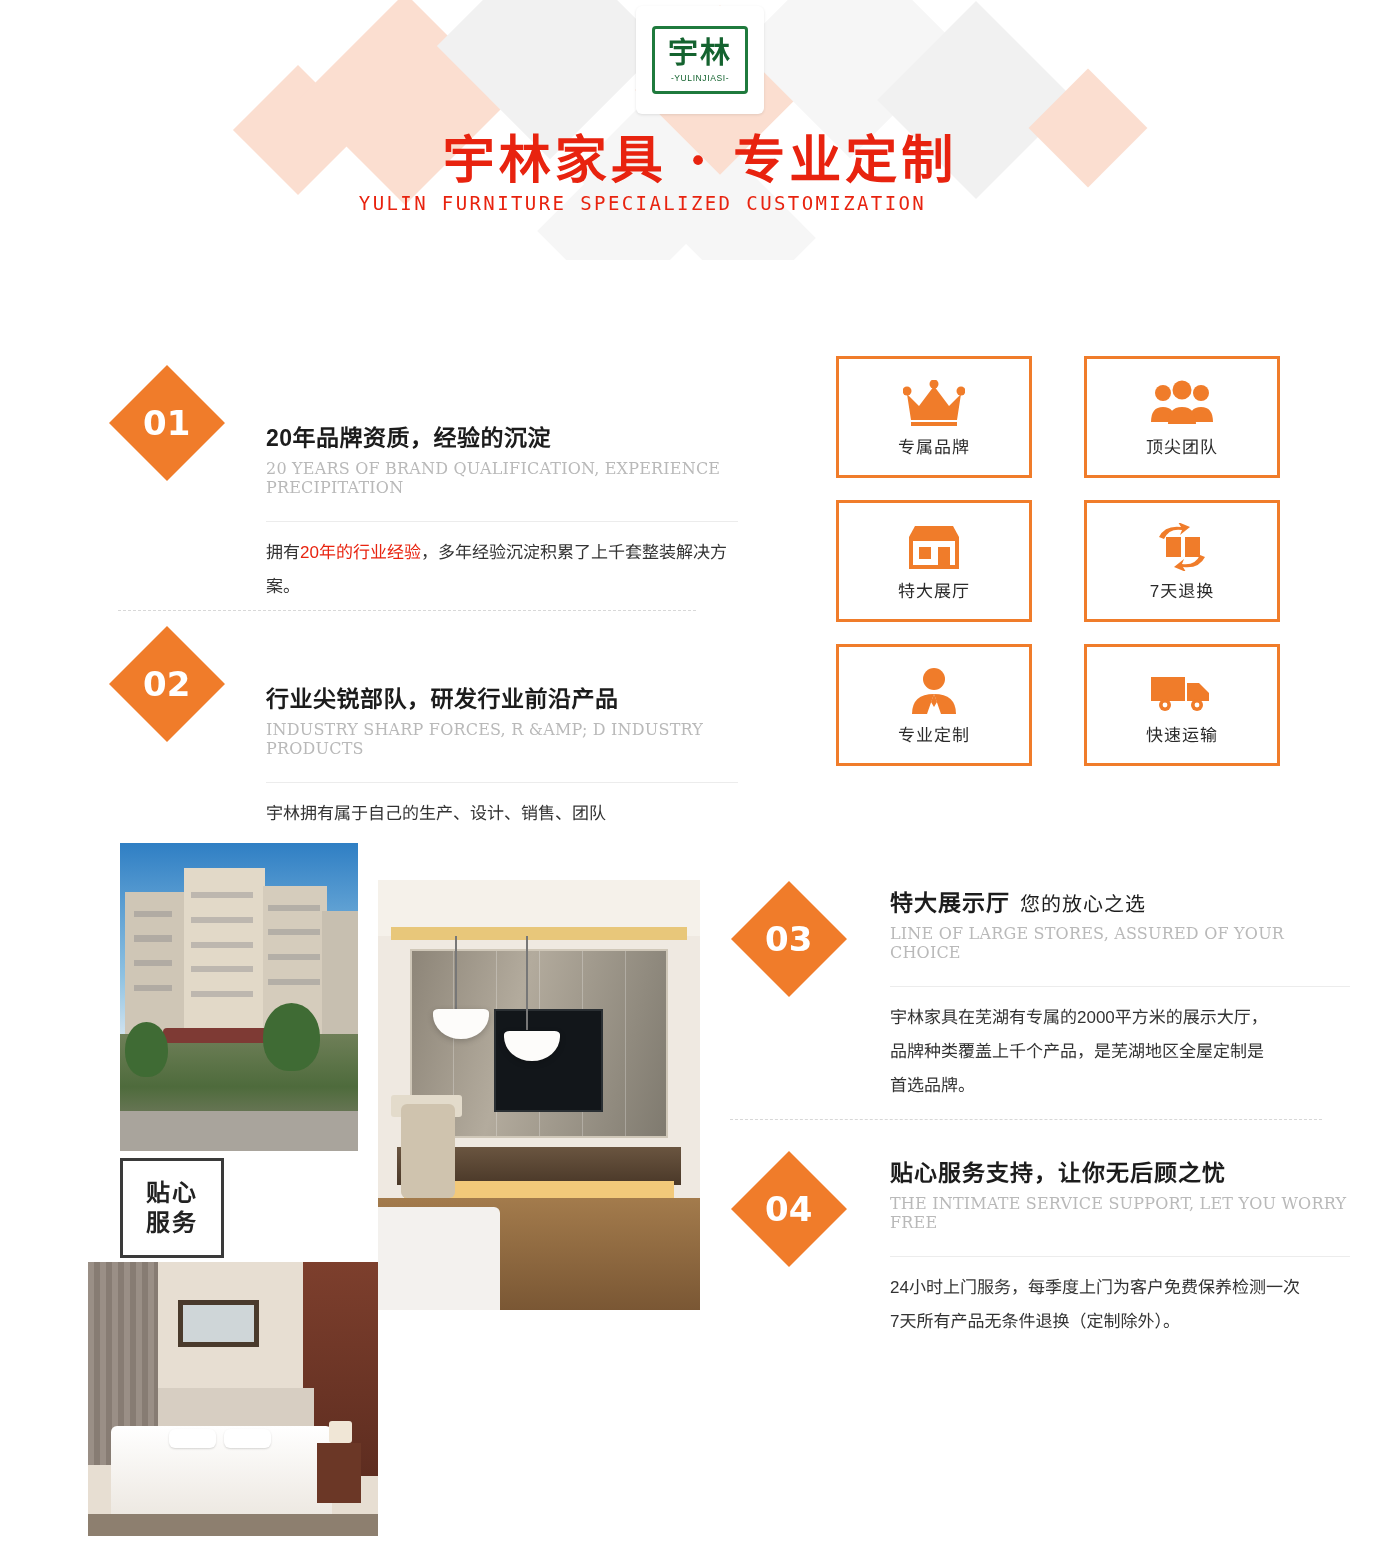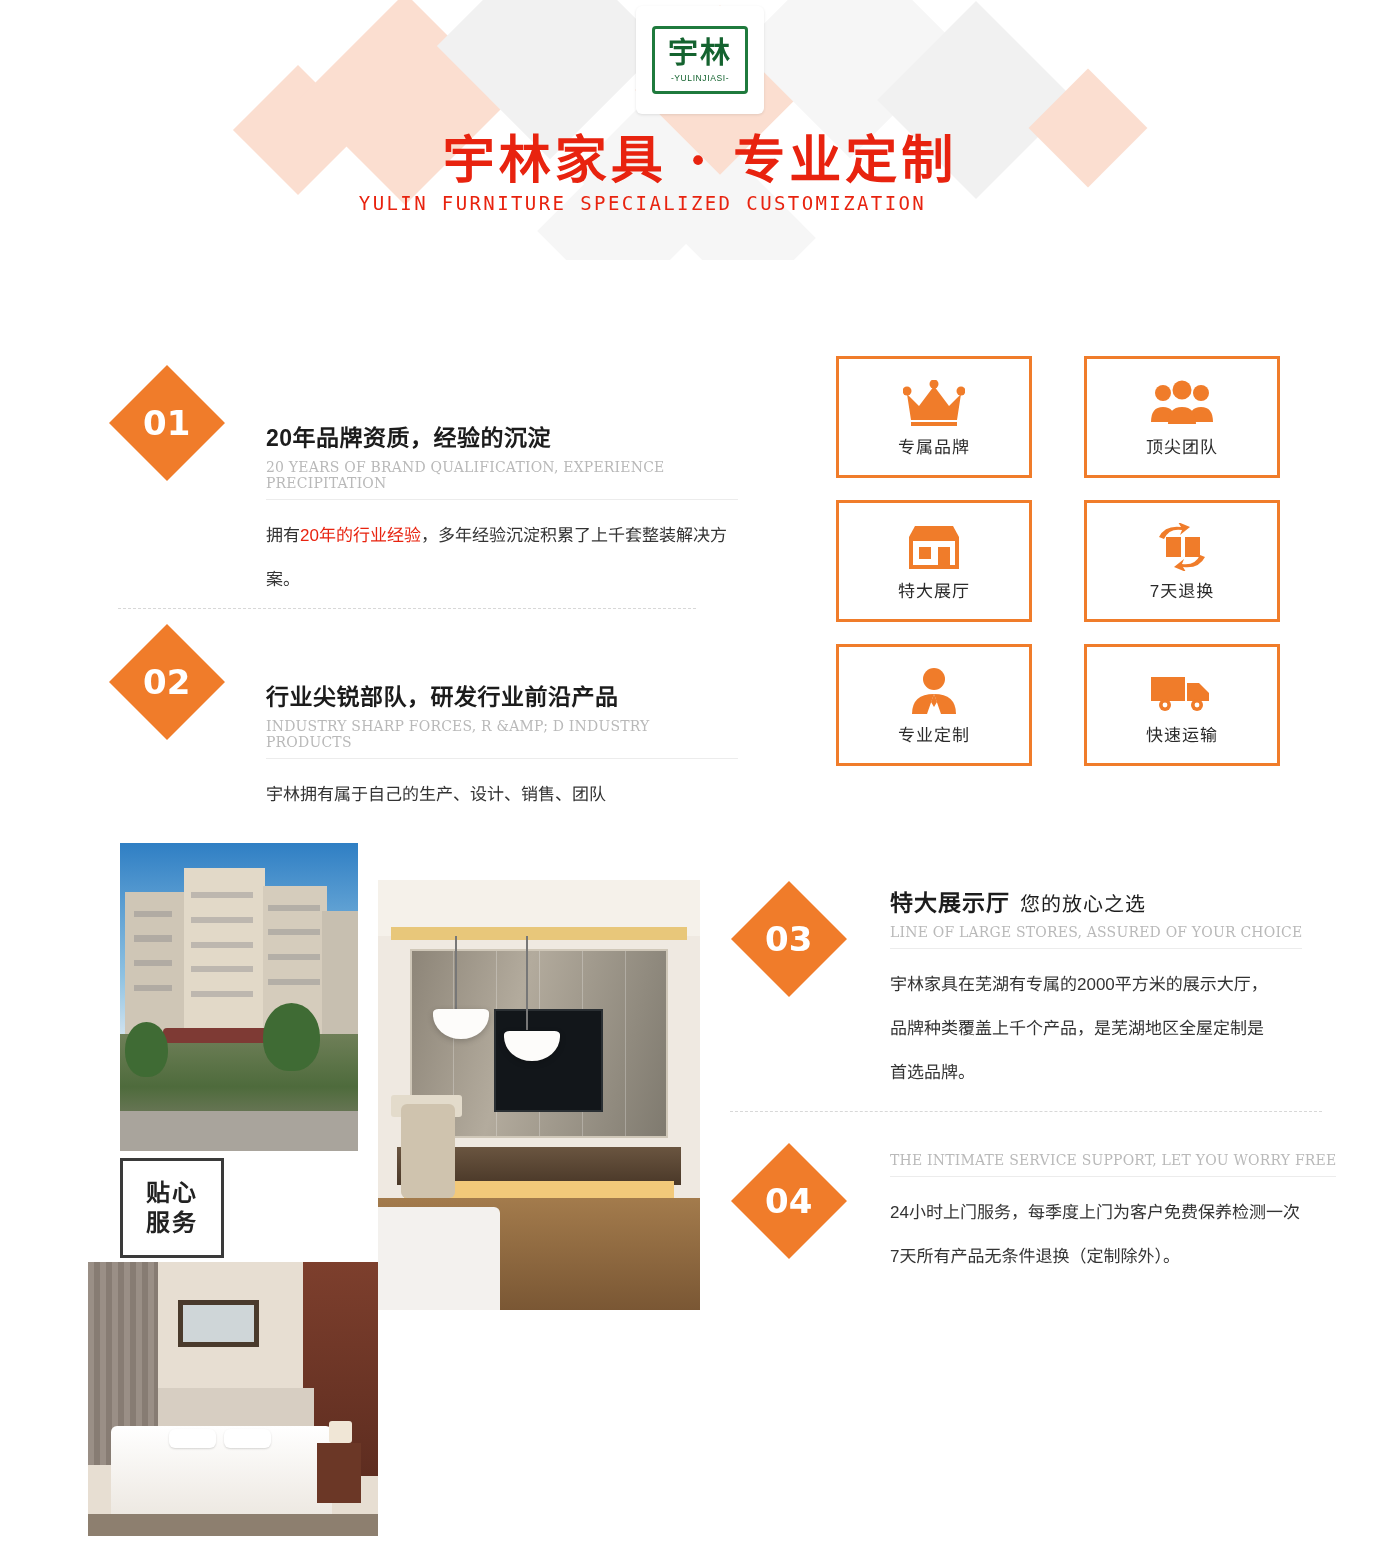--- a/index.html
+++ b/index.html
@@ -138,33 +138,33 @@
   }
   .feat-title {
     font-size: 23px;
     font-weight: bold;
     color: #1c1c1c;
     letter-spacing: 0.5px;
     margin-top: 43px;
   }
   .feat-sub {
     font-family: "DejaVu Serif", "Liberation Serif", serif;
-    font-size: 14px;
+    font-size: 16px;
     color: #b9b9b9;
     letter-spacing: 0.2px;
     margin-top: 6px;
     border-bottom: 1px solid #ececec;
-    padding-bottom: 8px;
+    padding-bottom: 24px;
     display: inline-block;
   }
   .feat-text {
     margin-top: 14px;
     font-size: 17px;
     color: #333;
-    line-height: 44px;
+    line-height: 34px;
     max-width: 470px;
   }
   .hl { color: #e8230f; }
 
   
   .icon-grid {
     position: absolute;
     left: 836px; top: 356px;
     width: 444px;
     display: grid;
@@ -516,20 +516,23 @@
         </div>
       </div>
       <div class="divider"></div>
     </div>
 
     <div class="feat-row" style="margin-top:26px;">
       <div class="num-diamond">
         <span>04</span>
       </div>
       <div class="feat-body">
+        <div class="feat-title-row">
+          <span class="big">贴心服务支持，让你无后顾之忧</span>
+        </div>
         <div class="feat-sub">THE INTIMATE SERVICE SUPPORT, LET YOU WORRY FREE</div>
         <div class="feat-text">
           <div>24小时上门服务，每季度上门为客户免费保养检测一次</div>
           <div>7天所有产品无条件退换（定制除外）。</div>
         </div>
       </div>
     </div>
   </div>
 
 </div>

